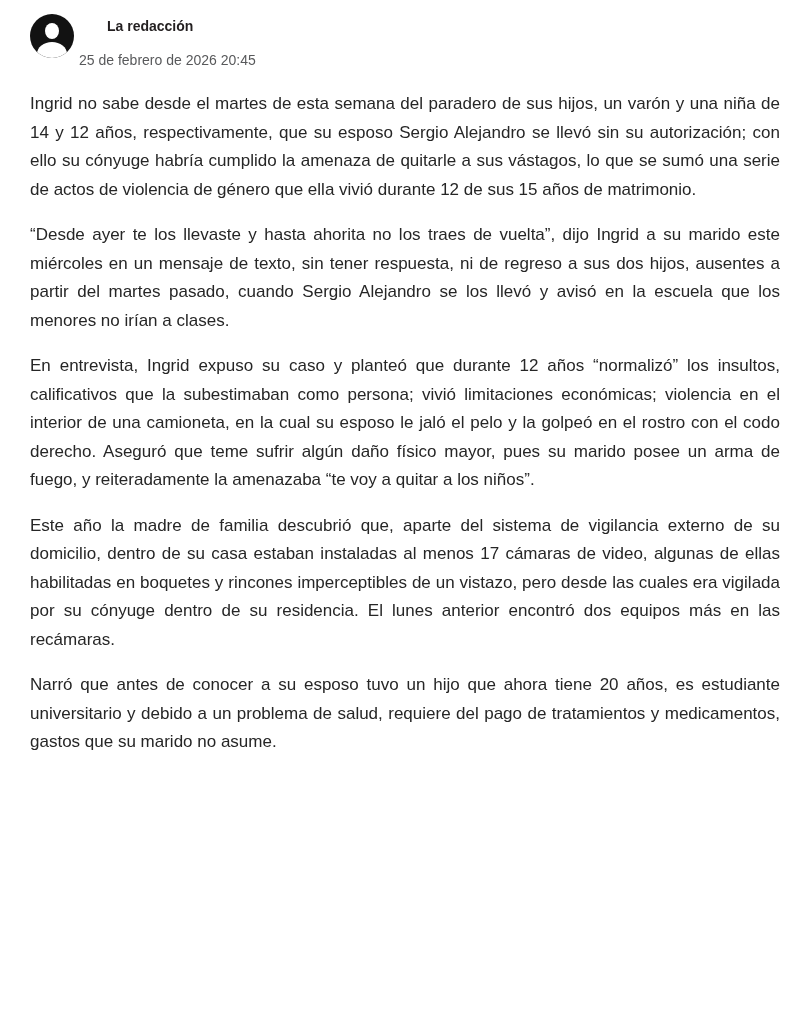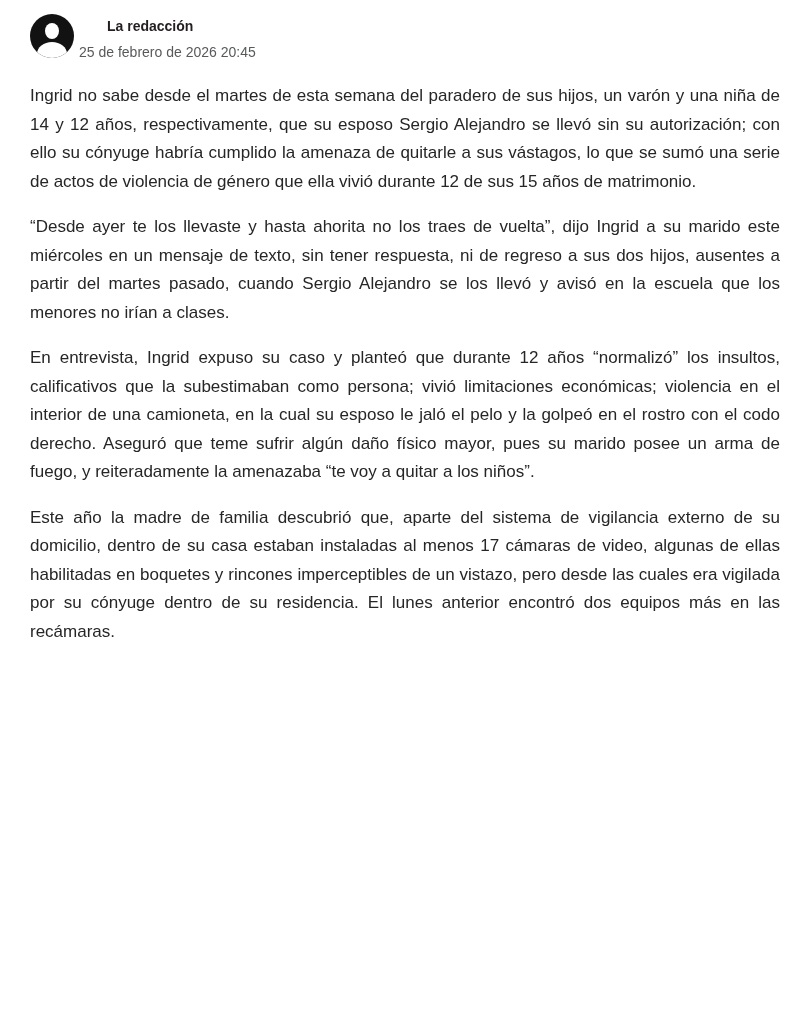--- a/index.html
+++ b/index.html
@@ -73,21 +73,21 @@
     color: #231f20;
     line-height: 17px;
     padding-left: 28px;
   }
 
   .publish-date {
     font-size: 14px;
     font-weight: normal;
     color: #58595b;
     line-height: 17px;
-    margin-top: 9px;
+    margin-top: 17px;
   }
 
   
   .article-body {
     margin-top: 21px;
   }
 
   .article-body p {
     font-size: 17px;
     line-height: 28.5px;
@@ -110,15 +110,16 @@
       <div class="author-name">La redacción</div>
       <div class="publish-date">25 de febrero de 2026 20:45</div>
     </div>
   </div>
 
   <div class="article-body">
     <p>Ingrid no sabe desde el martes de esta semana del paradero de sus hijos, un varón y una niña de 14 y 12 años, respectivamente, que su esposo Sergio Alejandro se llevó sin su autorización; con ello su cónyuge habría cumplido la amenaza de quitarle a sus vástagos, lo que se sumó una serie de actos de violencia de género que ella vivió durante 12 de sus 15 años de matrimonio.</p>
     <p>“Desde ayer te los llevaste y hasta ahorita no los traes de vuelta”, dijo Ingrid a su marido este miércoles en un mensaje de texto, sin tener respuesta, ni de regreso a sus dos hijos, ausentes a partir del martes pasado, cuando Sergio Alejandro se los llevó y avisó en la escuela que los menores no irían a clases.</p>
     <p>En entrevista, Ingrid expuso su caso y planteó que durante 12 años “normalizó” los insultos, calificativos que la subestimaban como persona; vivió limitaciones económicas; violencia en el interior de una camioneta, en la cual su esposo le jaló el pelo y la golpeó en el rostro con el codo derecho. Aseguró que teme sufrir algún daño físico mayor, pues su marido posee un arma de fuego, y reiteradamente la amenazaba “te voy a quitar a los niños”.</p>
     <p>Este año la madre de familia descubrió que, aparte del sistema de vigilancia externo de su domicilio, dentro de su casa estaban instaladas al menos 17 cámaras de video, algunas de ellas habilitadas en boquetes y rincones imperceptibles de un vistazo, pero desde las cuales era vigilada por su cónyuge dentro de su residencia. El lunes anterior encontró dos equipos más en las recámaras.</p>
+    <p>Narró que antes de conocer a su esposo tuvo un hijo que ahora tiene 20 años, es estudiante universitario y debido a un problema de salud, requiere del pago de tratamientos y medicamentos, gastos que su marido no asume.</p>
   </div>
 
 </div>
 
 </body></html>

